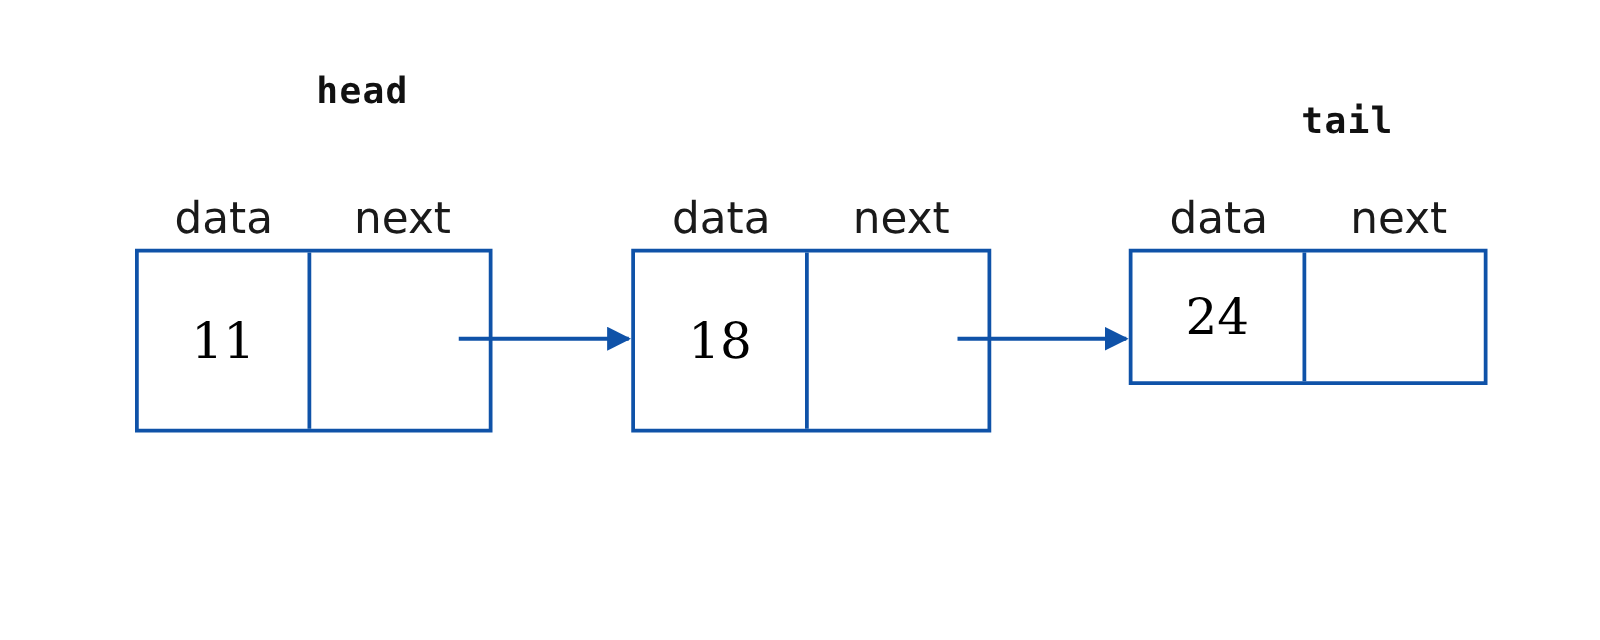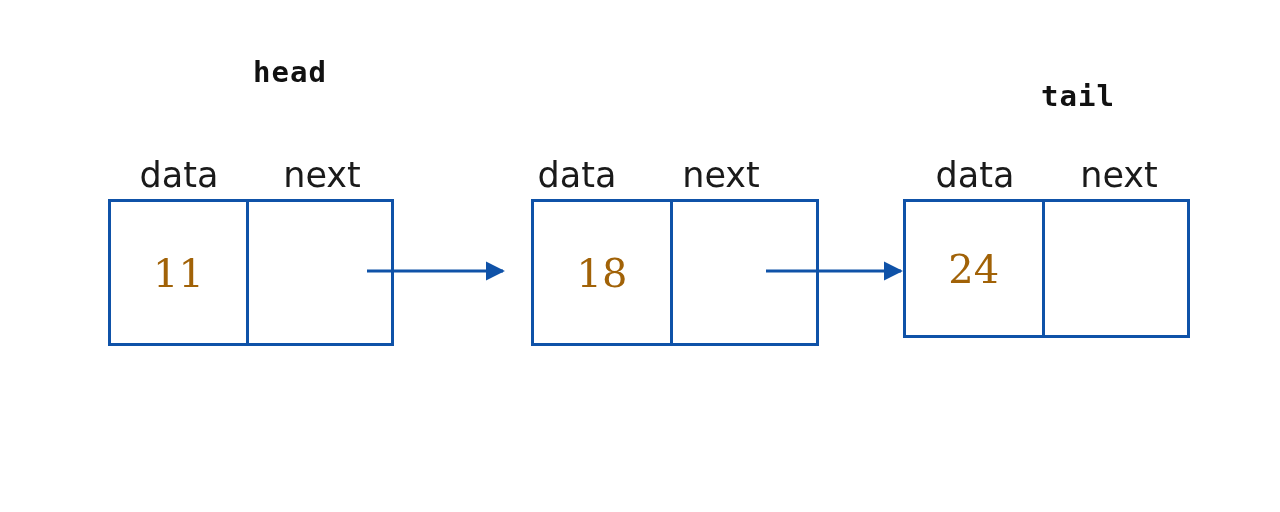--- a/index.html
+++ b/index.html
@@ -60,21 +60,21 @@
   .cell-data {
     flex: 0 0 49.3%;
     border-right: 3px solid #0f52a8;
   }
   .cell-next {
     flex: 1 1 auto;
   }
   .data-value {
     font-family: "DejaVu Serif", serif;
     font-size: 40px;
-    color: #a16207;
+    color: #000000;
     line-height: 1;
   }
   .next-value {
     font-family: "DejaVu Serif", serif;
     font-size: 27px;
     color: #6e6e6e;
     line-height: 1;
   }
 
   
@@ -97,30 +97,30 @@
 
   <div class="node" style="left:108px; top:199px; width:286px; height:147px;">
     <div class="cell cell-data">
       <span class="data-value">11</span>
     </div>
   </div>
 
   <div class="field-caption" style="left:577px; top:175px;">data</div>
   <div class="field-caption" style="left:721px; top:175px;">next</div>
 
-  <div class="node" style="left:505px; top:199px; width:288px; height:147px;margin-left:26px;">
+  <div class="node" style="left:505px; top:199px; width:288px; height:147px;">
     <div class="cell cell-data">
       <span class="data-value">18</span>
     </div>
   </div>
 
   <div class="field-caption" style="left:975px; top:175px;">data</div>
   <div class="field-caption" style="left:1119px; top:175px;">next</div>
 
-  <div class="node" style="left:903px; top:199px; width:287px; height:139px;">
+  <div class="node" style="left:903px; top:199px; width:287px; height:109px;">
     <div class="cell cell-data">
       <span class="data-value">24</span>
     </div>
   </div>
 
   <svg class="arrow" style="left:0px; top:0px;" width="1280" height="512">
     <defs>
       <marker id="ah" viewBox="0 0 10 10" refX="9" refY="5" markerWidth="6" markerHeight="6" orient="auto-start-reverse">
         <path d="M 0 0 L 10 5 L 0 10 z" fill="#0f52a8"></path>
       </marker>

